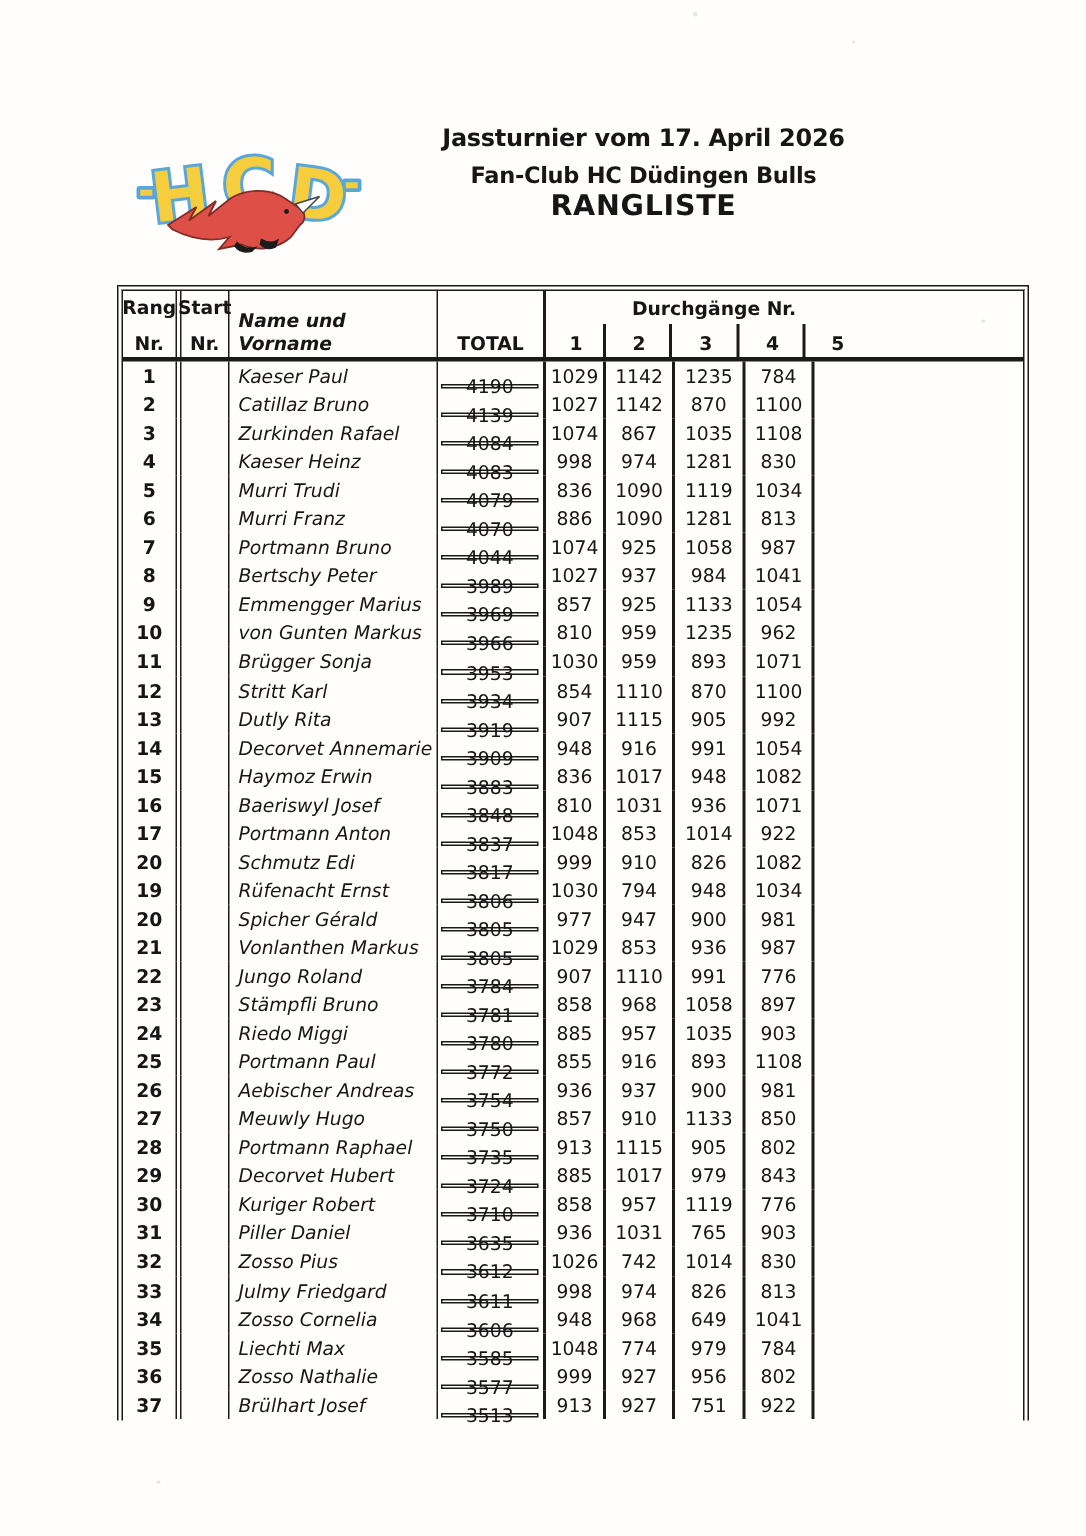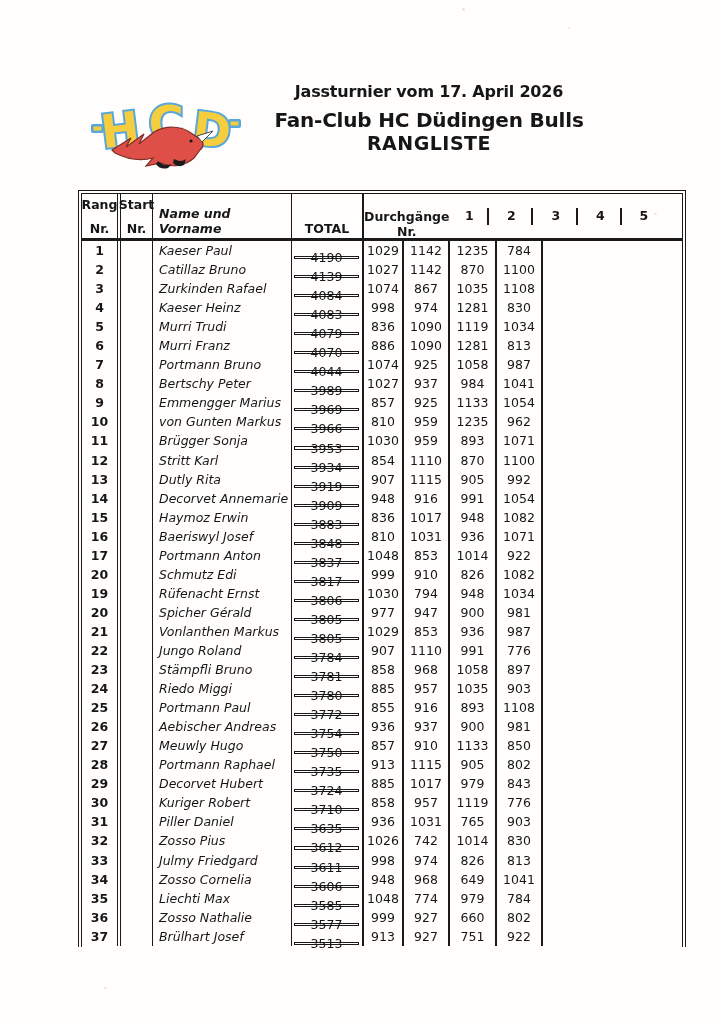--- a/index.html
+++ b/index.html
@@ -5,21 +5,21 @@
   html,body{margin:0;padding:0;background:#ffffff;}
   *{box-sizing:border-box;}
   .page{
     position:relative;width:724px;height:1024px;background:#fffefd;
     font-family:"DejaVu Sans",sans-serif;color:#161616;overflow:hidden;
   }
   
   .logo-wrap{position:absolute;left:90px;top:84px;width:152px;height:98px;}
   .titles{position:absolute;left:248px;top:82px;width:362px;text-align:center;}
   .title-line1{font-size:16px;font-weight:bold;letter-spacing:-0.2px;white-space:nowrap;}
-  .title-line2{font-size:20px;font-weight:bold;letter-spacing:-0.2px;margin-top:7px;white-space:nowrap;}
+  .title-line2{font-size:15px;font-weight:bold;letter-spacing:-0.2px;margin-top:7px;white-space:nowrap;}
   .title-line3{font-size:19px;font-weight:bold;letter-spacing:0.5px;white-space:nowrap;}
   
   .rtable{
     position:absolute;left:78px;top:190px;width:608px;height:757px;
     border:4px double #1a1a1a;border-bottom:none;background:#fffefd;
   }
   .cols{display:flex;align-items:stretch;}
   .col-rang  {width:39px;border-right:4px double #1a1a1a;}
   .col-start {width:32px;border-right:1px solid #1a1a1a;}
   .col-name  {width:139px;border-right:1px solid #1a1a1a;font-style:italic;}
@@ -29,21 +29,21 @@
   .col-d3{width:47px;border-right:2px solid #1a1a1a;}
   .col-d4{width:46px;border-right:2px solid #1a1a1a;}
   .col-d5{width:45px;}
   
   .thead{height:47px;border-bottom:3px solid #1a1a1a;display:flex;}
   .thead .hcell{display:flex;flex-direction:column;justify-content:space-between;
     align-items:center;padding:3px 0 2px 0;font-size:12.5px;font-weight:bold;}
   .thead .hcell .bottom-label{margin-top:auto;}
   .h-name{justify-content:flex-end !important;align-items:flex-start !important;padding-left:6px !important;}
   .h-total{justify-content:flex-end !important;}
-  .dgroup{display:flex;flex-direction:row;width:224px;align-items:center;}
+  .dgroup{display:flex;flex-direction:column;width:224px;}
   .dgroup-title{height:22px;text-align:center;font-size:12.5px;font-weight:bold;padding-top:4px;}
   .dgroup-nums{display:flex;flex:1;}
   .dgroup-nums .dnum{display:flex;align-items:flex-end;justify-content:center;
     font-size:12.5px;font-weight:bold;padding-bottom:2px;}
   .dgroup-nums .dnum + .dnum{border-left:2px solid #1a1a1a;margin-left:-2px;}
   .dgroup-nums .col-d1{border-right:none;} .dgroup-nums .col-d2{border-right:none;}
   .dgroup-nums .col-d3{border-right:none;} .dgroup-nums .col-d4{border-right:none;}
   
   .tbody{display:flex;flex-direction:column;}
   .trow{display:flex;height:19.05px;align-items:stretch;}
@@ -620,21 +620,21 @@
 
   <div class="trow cols">
     <div class="cell cell-rang col-rang">36</div>
     <div class="cell col-start"></div>
     <div class="cell cell-name col-name">Zosso Nathalie</div>
     <div class="cell-total-wrap col-total">
       <div class="total-box">3577</div>
     </div>
     <div class="cell col-d1">999</div>
     <div class="cell col-d2">927</div>
-    <div class="cell col-d3">660</div>
+    <div class="cell col-d3">956</div>
     <div class="cell col-d4">802</div>
     <div class="cell col-d5"></div>
   </div>
 
   <div class="trow cols">
     <div class="cell cell-rang col-rang">37</div>
     <div class="cell col-start"></div>
     <div class="cell cell-name col-name">Brülhart Josef</div>
     <div class="cell-total-wrap col-total">
       <div class="total-box">3513</div>

